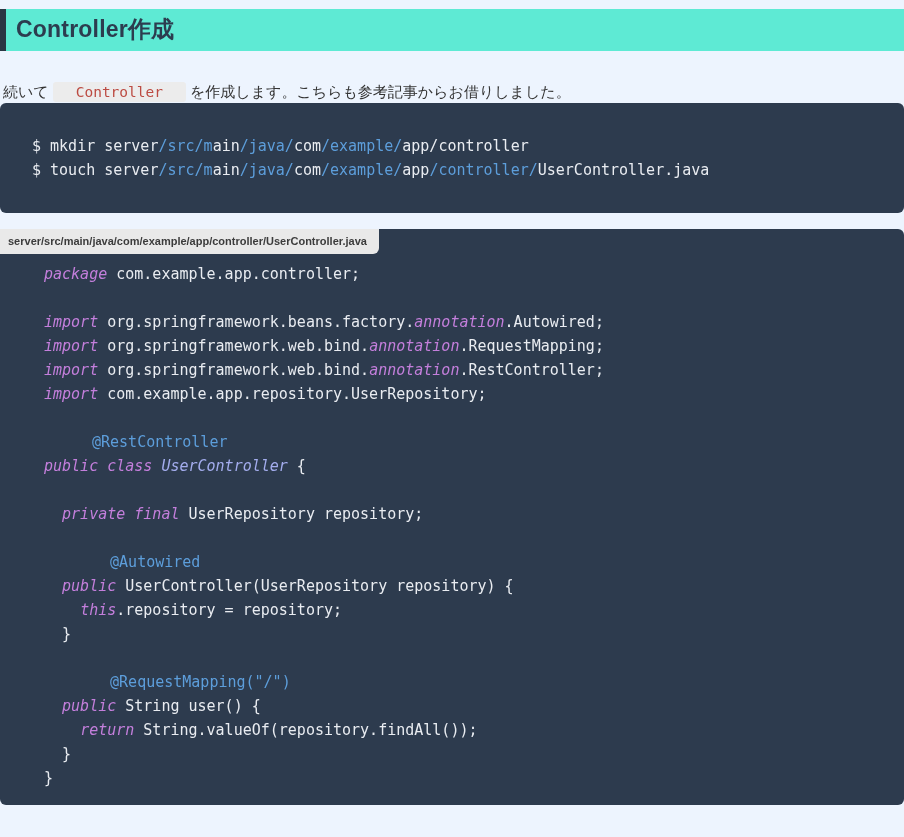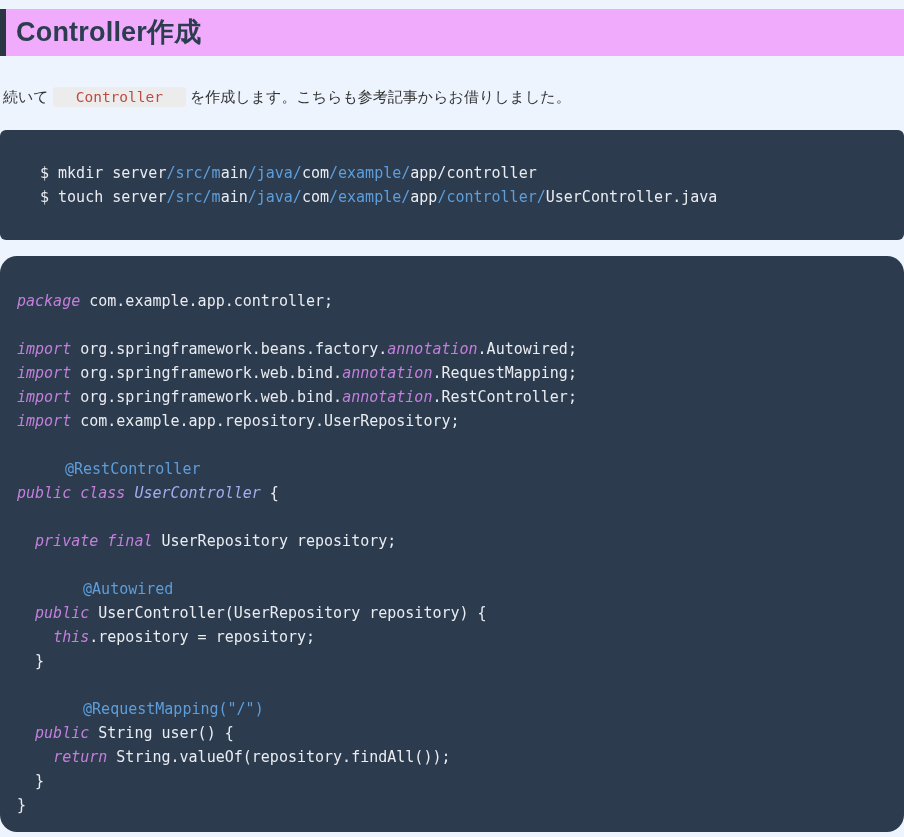--- a/index.html
+++ b/index.html
@@ -11,24 +11,24 @@
   }
   *{box-sizing:border-box;margin:0;padding:0;}
   html,body{width:904px;height:837px;overflow:hidden;}
   body{
     background:var(--page-bg);
     font-family:"Liberation Sans","DejaVu Sans",sans-serif;
     color:#333;
   }
   .heading{
     margin-top:9px;
-    background:#f0abfc;
+    background:#5eead4;
     border-left:6px solid var(--heading-bar);
     padding:5px 14px 6px 10px;
-    font-size:27px;
+    font-size:23px;
     font-weight:bold;
     color:var(--heading-fg);
     letter-spacing:.2px;
   }
   .para{
     margin:30px 0 0 3px;
     font-size:15px;
     color:#333;
     line-height:22px;
   }
@@ -45,53 +45,52 @@
     background:var(--code-bg);
     border-radius:6px;
     font-family:"DejaVu Sans Mono","Liberation Mono",monospace;
     font-size:15px;
     line-height:24px;
     color:var(--code-fg);
     white-space:pre;
     overflow:hidden;
   }
   .shell{
-    margin-top:22px;
-    padding:31px 40px;
+    padding:31px 32px;
   }
   .java-wrap{
     position:relative;
     margin-top:16px;
   }
   .file-tab{
     position:absolute;
     top:0;left:0;
     background:var(--tab-bg);
     color:var(--tab-fg);
     font-size:11px;
     font-weight:600;
     padding:6px 12px 6px 8px;
     border-radius:0 0 6px 0;
     line-height:13px;
   }
   .java{
-    padding:33px 32px 15px 17px;
-    border-radius:17px;
+    padding:33px 32px 15px 44px;
   }
   .line{min-height:24px;}
   .seg-p{color:var(--code-fg);}
   .seg-k{color:var(--keyword);font-style:italic;}
   .seg-m{color:var(--meta);margin-left:48px;}
   .seg-b{color:var(--meta);}
   .seg-c{color:var(--class-name);font-style:italic;}
 </style>
 </head>
 <body>
 
 <h2 class="heading"><span>Controller作成</span></h2>
 
 <p class="para"><span>続いて</span><code class="inline-code">Controller</code><span>を作成します。こちらも参考記事からお借りしました。</span></p>
 
 <pre class="codeblock shell" id="shell-code"><div class="line"><span class="seg-p">$ mkdir server</span><span class="seg-b">/src/m</span><span class="seg-p">ain</span><span class="seg-b">/java/</span><span class="seg-p">com</span><span class="seg-b">/example/</span><span class="seg-p">app/controller</span></div><div class="line"><span class="seg-p">$ touch server</span><span class="seg-b">/src/m</span><span class="seg-p">ain</span><span class="seg-b">/java/</span><span class="seg-p">com</span><span class="seg-b">/example/</span><span class="seg-p">app</span><span class="seg-b">/controller/</span><span class="seg-p">UserController.java</span></div></pre>
 
 <div class="java-wrap">
+  <div class="file-tab">server/src/main/java/com/example/app/controller/UserController.java</div>
   <pre class="codeblock java" id="java-code"><div class="line"><span class="seg-k">package</span><span class="seg-p"> com.example.app.controller;</span></div><div class="line">&nbsp;</div><div class="line"><span class="seg-k">import</span><span class="seg-p"> org.springframework.beans.factory.</span><span class="seg-k">annotation</span><span class="seg-p">.Autowired;</span></div><div class="line"><span class="seg-k">import</span><span class="seg-p"> org.springframework.web.bind.</span><span class="seg-k">annotation</span><span class="seg-p">.RequestMapping;</span></div><div class="line"><span class="seg-k">import</span><span class="seg-p"> org.springframework.web.bind.</span><span class="seg-k">annotation</span><span class="seg-p">.RestController;</span></div><div class="line"><span class="seg-k">import</span><span class="seg-p"> com.example.app.repository.UserRepository;</span></div><div class="line">&nbsp;</div><div class="line"><span class="seg-m">@RestController</span></div><div class="line"><span class="seg-k">public class</span><span class="seg-p"> </span><span class="seg-c">UserController</span><span class="seg-p"> {</span></div><div class="line">&nbsp;</div><div class="line"><span class="seg-p">  </span><span class="seg-k">private final</span><span class="seg-p"> UserRepository repository;</span></div><div class="line">&nbsp;</div><div class="line"><span class="seg-p">  </span><span class="seg-m">@Autowired</span></div><div class="line"><span class="seg-p">  </span><span class="seg-k">public</span><span class="seg-p"> UserController(UserRepository repository) {</span></div><div class="line"><span class="seg-p">    </span><span class="seg-k">this</span><span class="seg-p">.repository = repository;</span></div><div class="line"><span class="seg-p">  }</span></div><div class="line">&nbsp;</div><div class="line"><span class="seg-p">  </span><span class="seg-m">@RequestMapping("/")</span></div><div class="line"><span class="seg-p">  </span><span class="seg-k">public</span><span class="seg-p"> String user() {</span></div><div class="line"><span class="seg-p">    </span><span class="seg-k">return</span><span class="seg-p"> String.valueOf(repository.findAll());</span></div><div class="line"><span class="seg-p">  }</span></div><div class="line"><span class="seg-p">}</span></div></pre>
 </div>
 
 </body></html>

